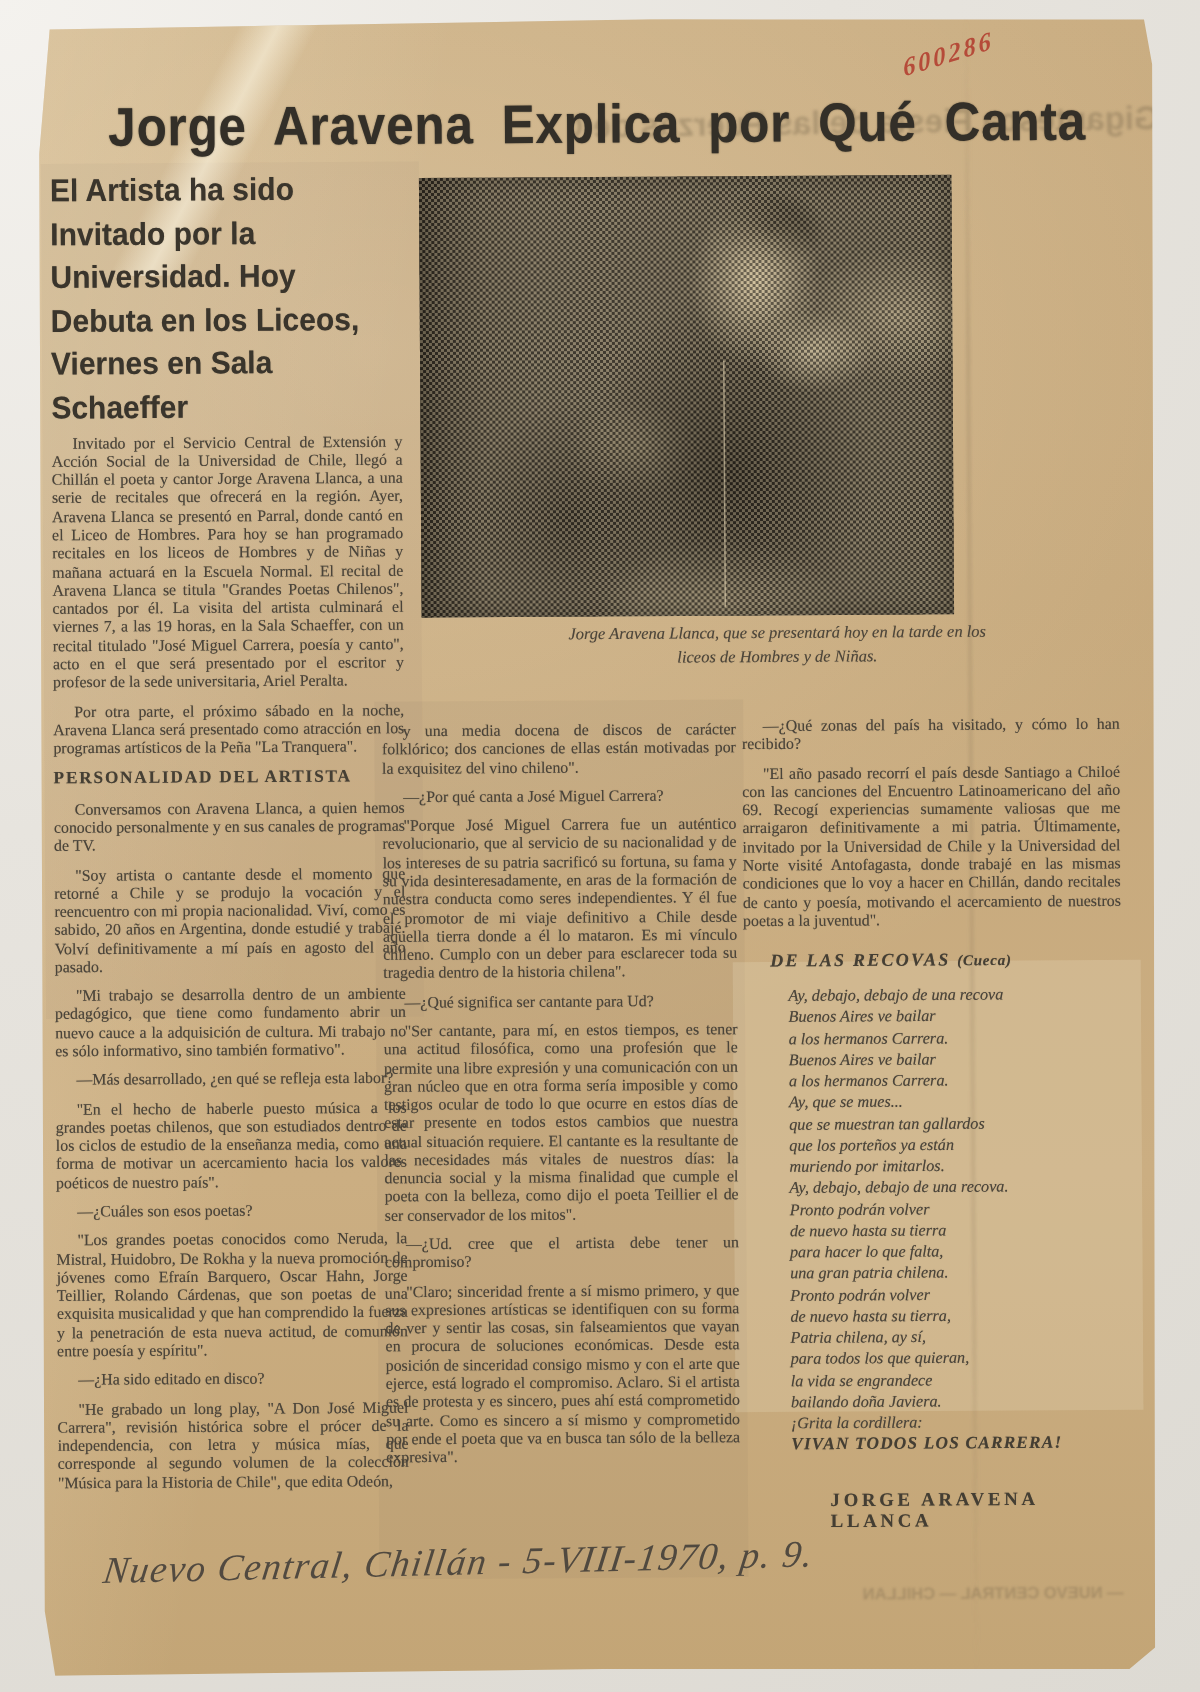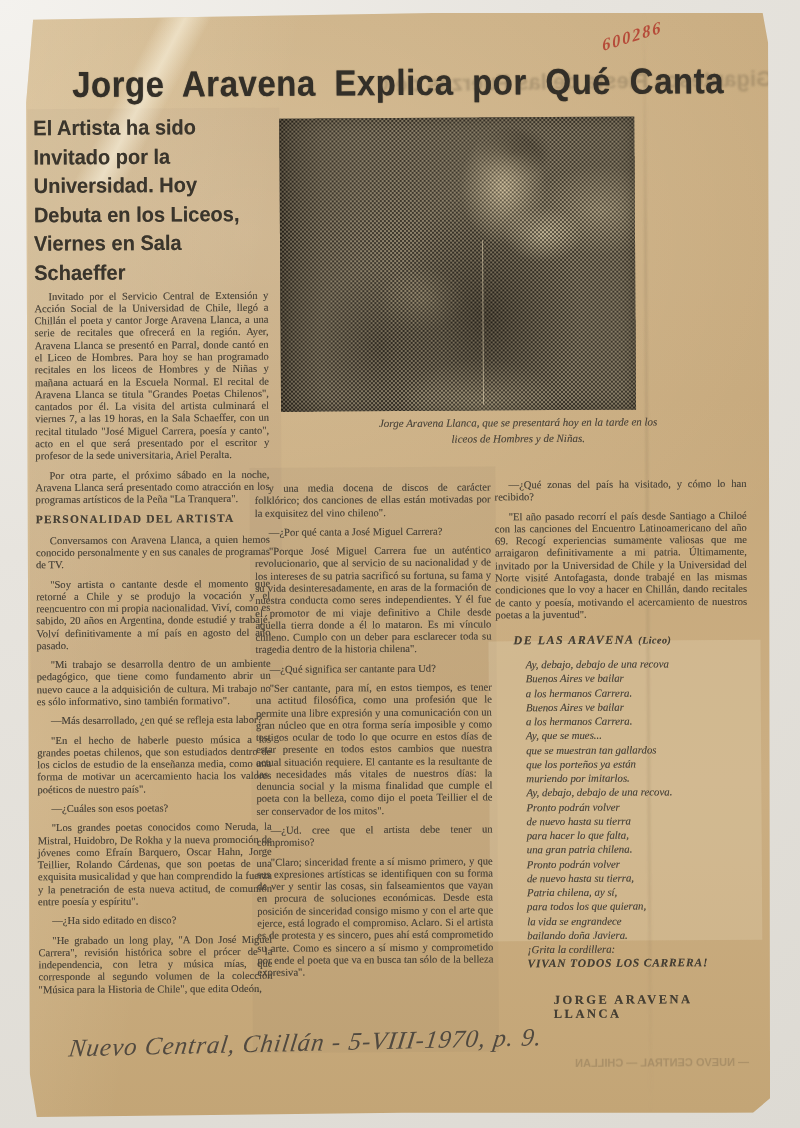--- a/index.html
+++ b/index.html
@@ -136,22 +136,22 @@
       <p>—¿Qué significa ser cantante para Ud?</p>
       <p>"Ser cantante, para mí, en estos tiempos, es tener una actitud filosófica, como una profesión que le permite una libre expresión y una comunicación con un gran núcleo que en otra forma sería imposible y como testigos ocular de todo lo que ocurre en estos días de estar presente en todos estos cambios que nuestra actual situación requiere. El cantante es la resultante de las necesidades más vitales de nuestros días: la denuncia social y la misma finalidad que cumple el poeta con la belleza, como dijo el poeta Teillier el de ser conservador de los mitos".</p>
       <p>—¿Ud. cree que el artista debe tener un compromiso?</p>
       <p>"Claro; sinceridad frente a sí mismo primero, y que sus expresiones artísticas se identifiquen con su forma de ver y sentir las cosas, sin falseamientos que vayan en procura de soluciones económicas. Desde esta posición de sinceridad consigo mismo y con el arte que ejerce, está logrado el compromiso. Aclaro. Si el artista es de protesta y es sincero, pues ahí está comprometido su arte. Como es sincero a sí mismo y comprometido por ende el poeta que va en busca tan sólo de la belleza expresiva".</p>
     </div>
 
     <div class="col col-right">
       <p>—¿Qué zonas del país ha visitado, y cómo lo han recibido?</p>
       <p>"El año pasado recorrí el país desde Santiago a Chiloé con las canciones del Encuentro Latinoamericano del año 69. Recogí experiencias sumamente valiosas que me arraigaron definitivamente a mi patria. Últimamente, invitado por la Universidad de Chile y la Universidad del Norte visité Antofagasta, donde trabajé en las mismas condiciones que lo voy a hacer en Chillán, dando recitales de canto y poesía, motivando el acercamiento de nuestros poetas a la juventud".</p>
       <div class="poem-title">
-        <span>DE LAS ARAVENA</span>
-        <span class="suffix">(Liceo)</span>
+        <span>DE LAS RECOVAS</span>
+        <span class="suffix">(Cueca)</span>
       </div>
       <div class="poem-lines">Ay, debajo, debajo de una recova
 Buenos Aires ve bailar
 a los hermanos Carrera.
 Buenos Aires ve bailar
 a los hermanos Carrera.
 Ay, que se mues...
 que se muestran tan gallardos
 que los porteños ya están
 muriendo por imitarlos.

